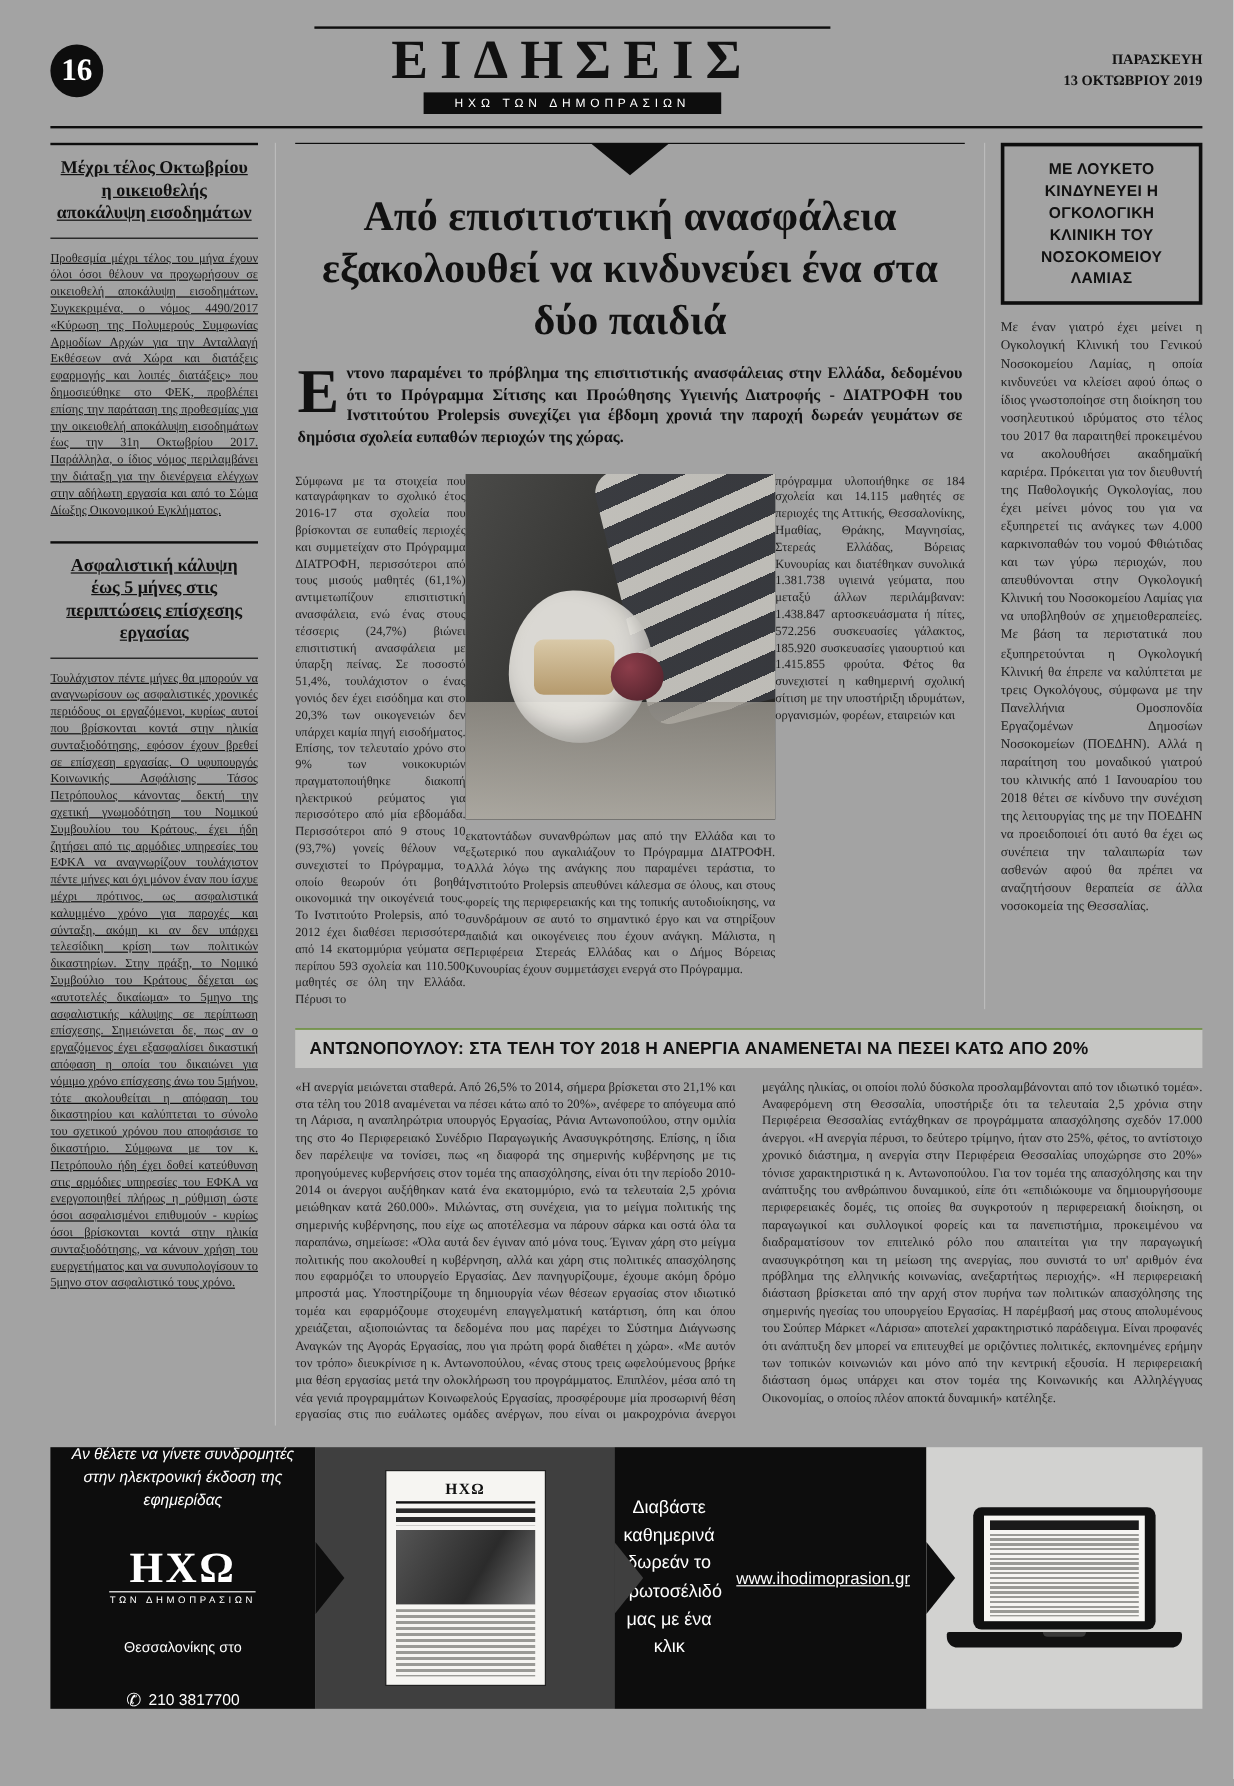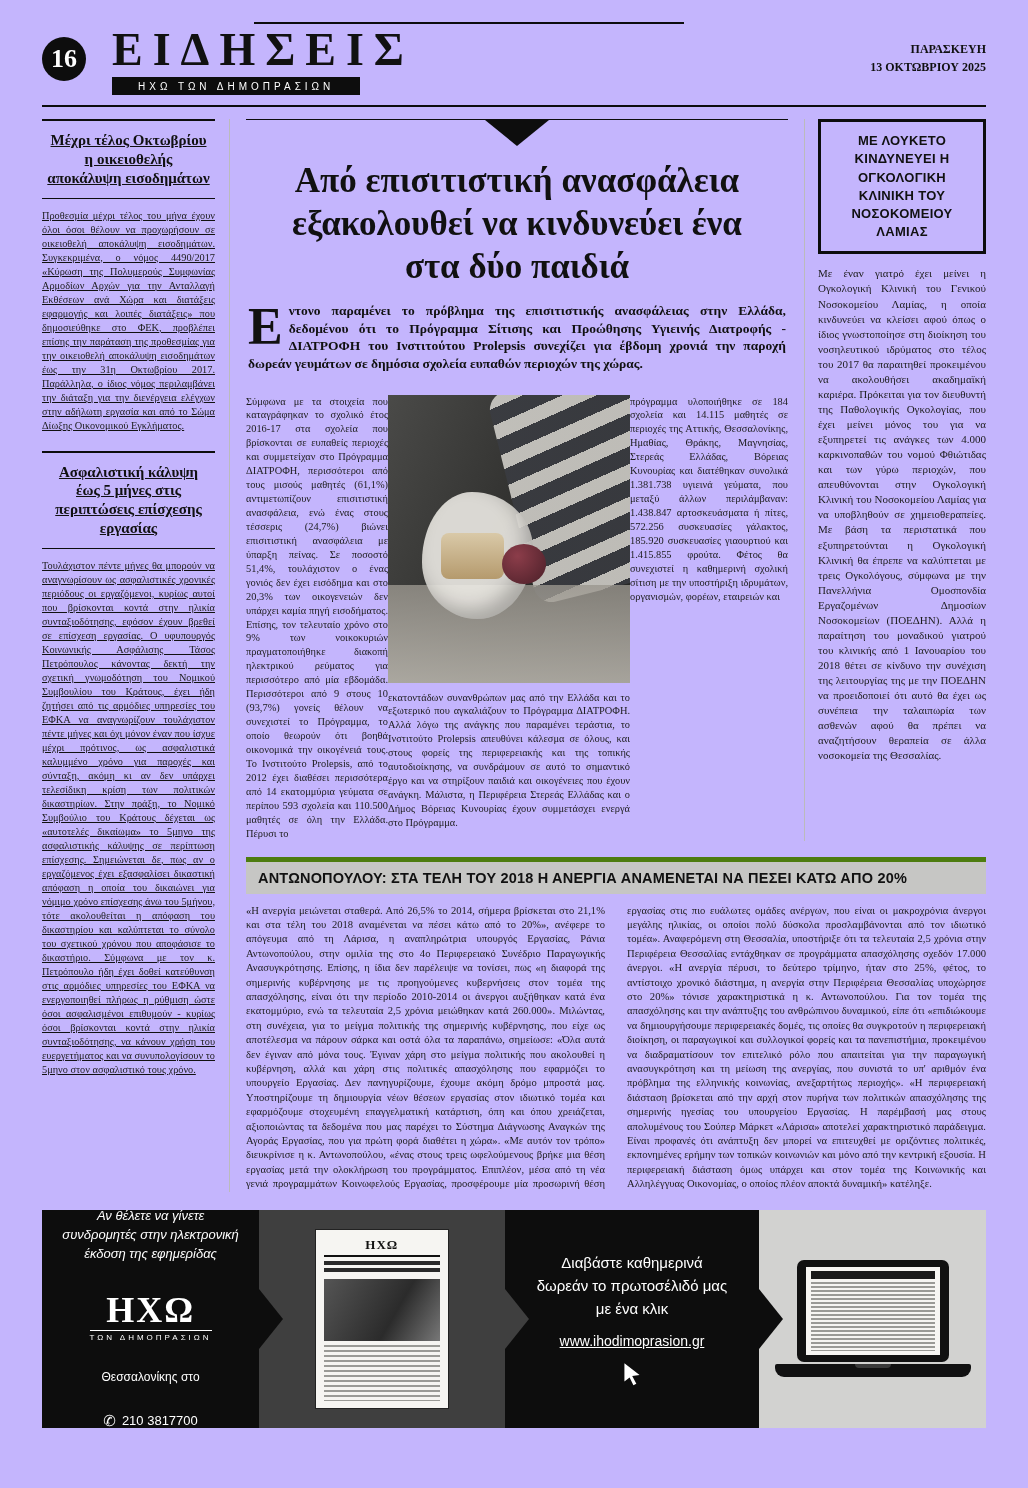--- a/index.html
+++ b/index.html
@@ -1,24 +1,24 @@
 <!DOCTYPE html>
 <html><head>
 <meta charset="utf-8">
 <style>
   * { margin:0; padding:0; box-sizing:border-box; }
   html,body { background:#f2f2f0; }
   body { font-family:"Liberation Serif", serif; color:#111; }
-  .page { position:relative; width:1028px; height:1488px; margin:0 auto; background:#c4b5fd; padding:16px 42px 20px 42px; overflow:hidden; }
+  .page { position:relative; width:1028px; height:1488px; margin:0 auto; background:#a3a3a3; padding:16px 26px 20px 42px; overflow:hidden; }
 
   
   .header { display:grid; grid-template-columns:70px 1fr 160px; align-items:center; padding:6px 0 10px 0; }
   .pagenum-circle { width:44px; height:44px; border-radius:50%; background:#0d0d0d; color:#fff;
     font-family:"Liberation Serif", serif; font-weight:bold; font-size:26px; display:flex; align-items:center; justify-content:center; }
-  .masthead-block { }
+  .masthead-block { text-align:center; }
   .masthead-rule { height:2px; background:#0d0d0d; width:430px; margin:0 auto 2px auto; }
   .section-title { font-family:"Liberation Serif", serif; font-weight:bold; font-size:46px; letter-spacing:10px; line-height:1.05; }
   .masthead-bar { display:inline-block; background:#0d0d0d; color:#fff; font-family:"Liberation Sans", sans-serif;
     font-size:10px; letter-spacing:4px; padding:4px 26px 3px 26px; margin-top:3px; }
   .dateline { text-align:right; font-weight:bold; font-size:12px; line-height:1.45; font-family:"Liberation Serif", serif; }
   .header-rule { height:2px; background:#0d0d0d; margin-bottom:12px; }
 
   
   .main { display:grid; grid-template-columns:188px 1fr 182px; column-gap:16px; }
   .left-col { grid-column:1; grid-row:1 / 3; border-right:1px solid #bbb; padding-right:14px;text-decoration:underline; }
@@ -56,29 +56,29 @@
   .photo .sandwich { position:absolute; left:22%; top:48%; width:26%; height:16%; background:linear-gradient(180deg,#d9c9a8,#b59a6d); border-radius:8px; }
   .photo .fruit { position:absolute; left:47%; top:52%; width:44px; height:40px; background:radial-gradient(circle at 35% 30%,#8c3d4a,#4a1f28); border-radius:50%; }
 
   
   .alert-box { border:3px solid #0d0d0d; padding:10px 8px; text-align:center; font-family:"Liberation Sans", sans-serif;
     font-weight:bold; font-size:13px; line-height:1.4; letter-spacing:.3px; margin-bottom:12px; }
   .right-body { font-size:11px; line-height:1.37; text-align:justify; color:#1c1c1c; }
 
   
   .bottom-bar { background:#c6c6c4; font-family:"Liberation Sans", sans-serif; font-weight:bold; font-size:14.5px;
-    padding:8px 12px; letter-spacing:.2px; border-top:5px solid #4d7c0f; }
+    padding:8px 12px; letter-spacing:.2px; border-top:1px solid #4d7c0f; }
   .bottom-body { margin-top:10px; column-count:2; column-gap:22px; font-size:10.6px; line-height:1.36; text-align:justify; color:#1c1c1c; }
 
   
   .footer { display:flex; height:218px; margin-top:18px; }
   .fbox { position:relative; height:100%; }
   .fbox-sub { width:23%; background:#0d0d0d; color:#fff; display:flex; flex-direction:column; align-items:center; justify-content:center; gap:28px; padding:14px 16px; text-align:center; }
   .fbox-thumb { width:26%; background:#3f3f3f; display:flex; align-items:center; justify-content:center; }
-  .fbox-promo { width:27%; background:#0d0d0d; color:#fff; display:flex; flex-direction:column; align-items:center; justify-content:center; gap:12px; padding:14px 30px; text-align:center; }
+  .fbox-promo { width:27%; background:#0d0d0d; color:#fff; display:flex; flex-direction:row; align-items:center; justify-content:center; gap:12px; padding:14px 30px; text-align:center; }
   .fbox-laptop { width:24%; background:#d2d2d0; display:flex; align-items:center; justify-content:center; }
   .fbox-thumb::before, .fbox-promo::before, .fbox-laptop::before { content:""; position:absolute; left:0; top:50%; transform:translateY(-50%);
     border-top:30px solid transparent; border-bottom:30px solid transparent; }
   .fbox-thumb::before { border-left:24px solid #0d0d0d; }
   .fbox-promo::before { border-left:24px solid #3f3f3f; }
   .fbox-laptop::before { border-left:24px solid #0d0d0d; }
   .sub-text { font-family:"Liberation Sans", sans-serif; font-size:13px; line-height:1.45; font-style:italic; }
   .echo-logo { font-family:"Liberation Serif", serif; font-weight:bold; font-size:36px; letter-spacing:2px; line-height:1; }
   .echo-logo-sub { font-family:"Liberation Sans", sans-serif; font-size:8px; letter-spacing:3px; border-top:1px solid #fff; padding-top:2px; margin-top:2px; }
   .contact-label { font-family:"Liberation Sans", sans-serif; font-size:12px; }
@@ -110,21 +110,21 @@
 
   <div class="header">
     <div class="pagenum-circle">16</div>
     <div class="masthead-block">
       <div class="masthead-rule"></div>
       <div class="section-title">ΕΙΔΗΣΕΙΣ</div>
       <div><span class="masthead-bar">ΗΧΩ ΤΩΝ ΔΗΜΟΠΡΑΣΙΩΝ</span></div>
     </div>
     <div class="dateline">
       <div>ΠΑΡΑΣΚΕΥΗ</div>
-      <div>13 ΟΚΤΩΒΡΙΟΥ 2025</div>
+      <div>13 ΟΚΤΩΒΡΙΟΥ 2019</div>
     </div>
   </div>
   <div class="header-rule"></div>
 
   <div class="main">
 
     <aside class="left-col">
       <div class="article">
         <h3 class="side-head">Μέχρι τέλος Οκτωβρίου η οικειοθελής αποκάλυψη εισοδημάτων</h3>
         <p class="side-body">Προθεσμία μέχρι τέλος του μήνα έχουν όλοι όσοι θέλουν να προχωρήσουν σε οικειοθελή αποκάλυψη εισοδημάτων. Συγκεκριμένα, ο νόμος 4490/2017 «Κύρωση της Πολυμερούς Συμφωνίας Αρμοδίων Αρχών για την Ανταλλαγή Εκθέσεων ανά Χώρα και διατάξεις εφαρμογής και λοιπές διατάξεις» που δημοσιεύθηκε στο ΦΕΚ, προβλέπει επίσης την παράταση της προθεσμίας για την οικειοθελή αποκάλυψη εισοδημάτων έως την 31η Οκτωβρίου 2017. Παράλληλα, ο ίδιος νόμος περιλαμβάνει την διάταξη για την διενέργεια ελέγχων στην αδήλωτη εργασία και από το Σώμα Δίωξης Οικονομικού Εγκλήματος.</p>

